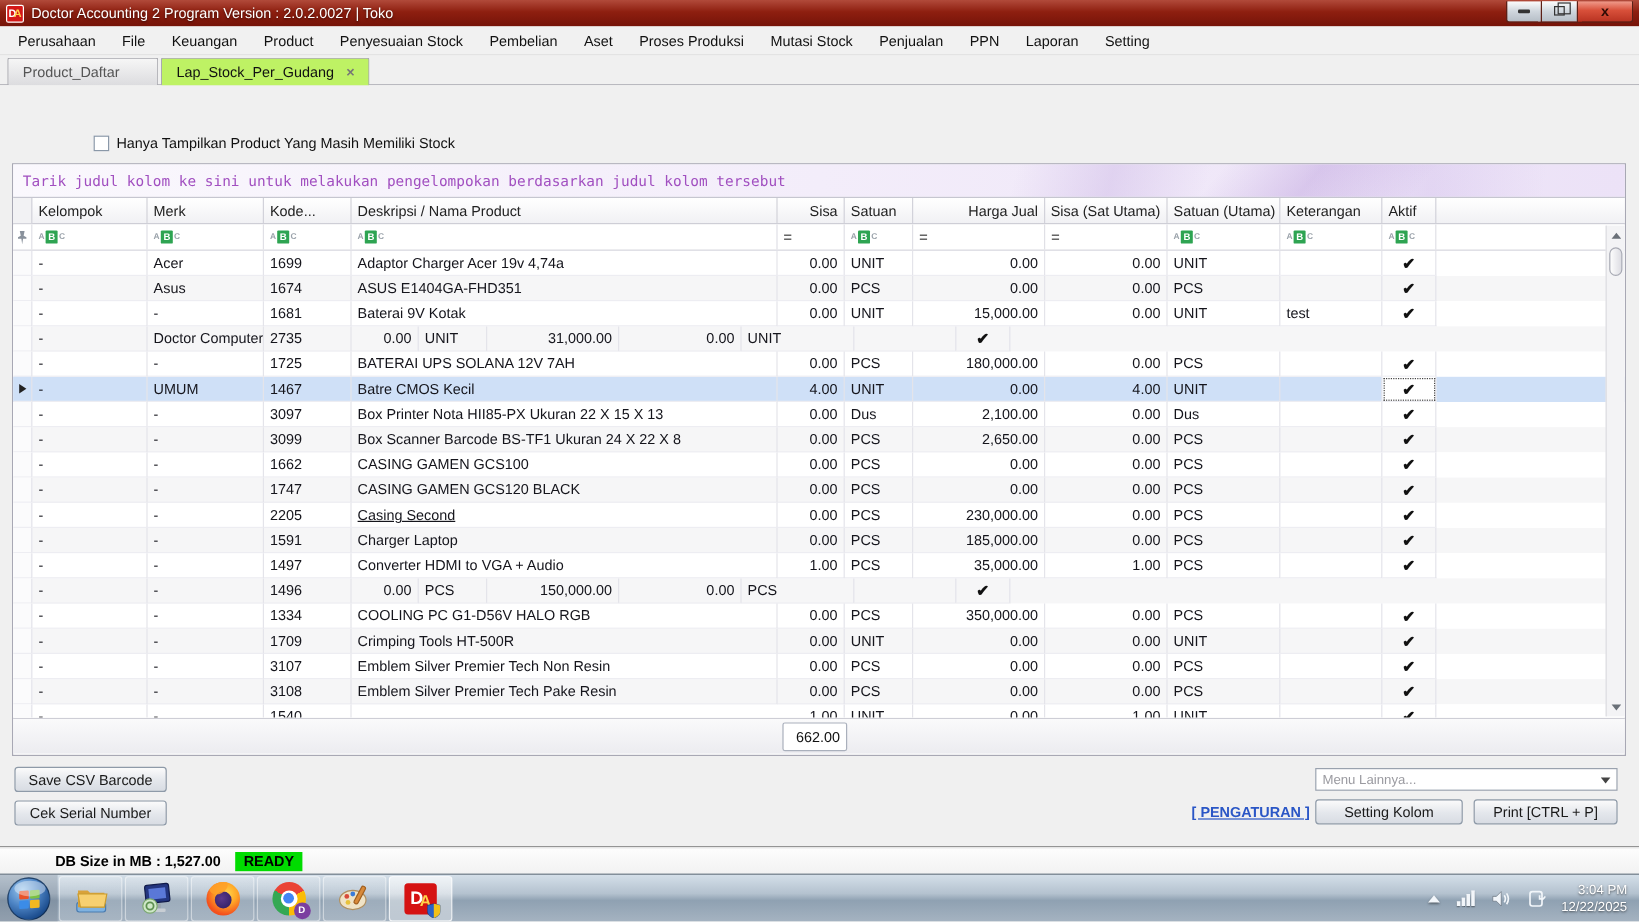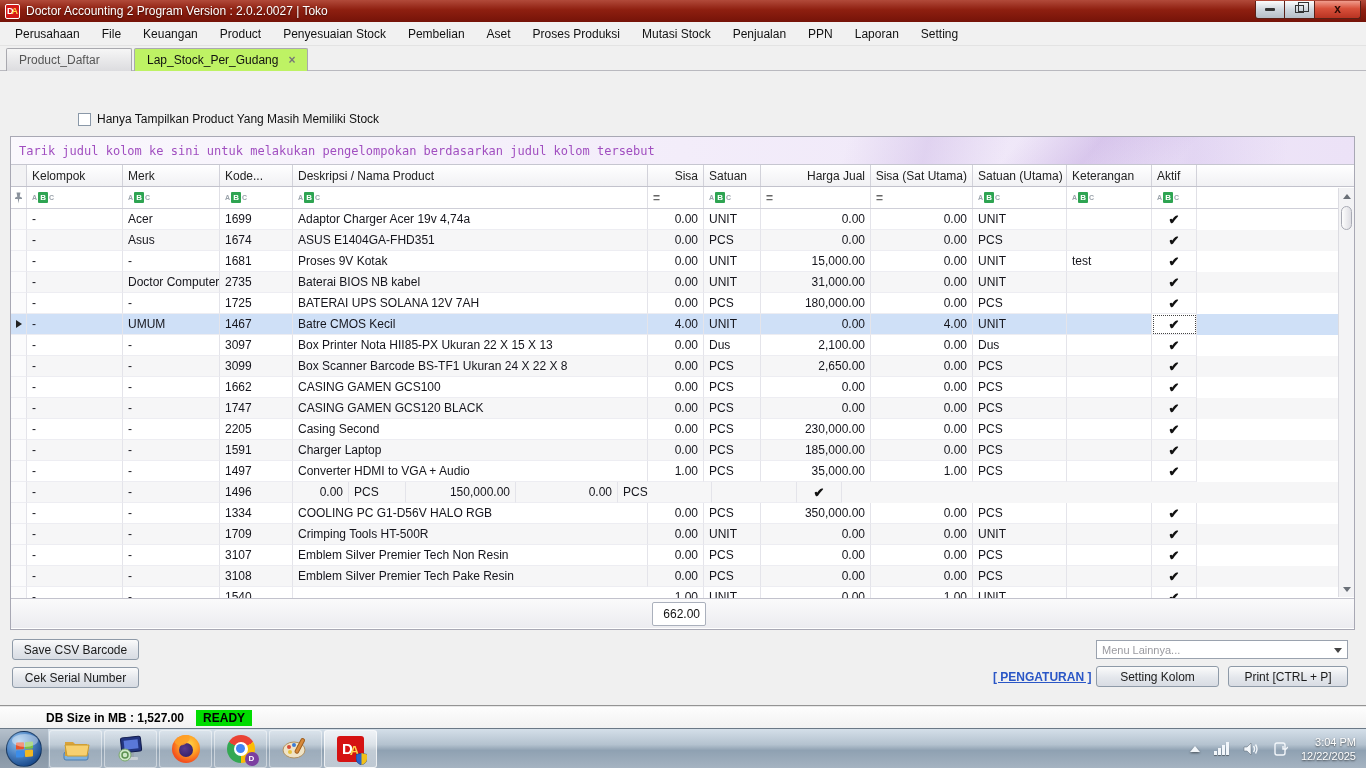--- a/index.html
+++ b/index.html
@@ -311,37 +311,36 @@
           <div class="cell" style="width: 85px;"></div>
           <div class="cell ctr" style="width: 45px;">
             <span class="check">✔</span>
           </div>
         </div>
         <div class="row">
           <div class="ind-cell"></div>
           <div class="cell" style="width: 96px;">-</div>
           <div class="cell" style="width: 97px;">-</div>
           <div class="cell" style="width: 73px;">1681</div>
-          <div class="cell" style="width: 355px;">Proses 9V Kotak</div>
+          <div class="cell" style="width: 355px;">Baterai 9V Kotak</div>
           <div class="cell num" style="width: 56px;">0.00</div>
           <div class="cell" style="width: 57px;">UNIT</div>
           <div class="cell num" style="width: 110px;">15,000.00</div>
           <div class="cell num" style="width: 102px;">0.00</div>
           <div class="cell" style="width: 94px;">UNIT</div>
           <div class="cell" style="width: 85px;">test</div>
           <div class="cell ctr" style="width: 45px;">
             <span class="check">✔</span>
           </div>
         </div>
         <div class="row alt">
           <div class="ind-cell"></div>
           <div class="cell" style="width: 96px;">-</div>
           <div class="cell" style="width: 97px;">Doctor Computer</div>
           <div class="cell" style="width: 73px;">2735</div>
-          <div class="cell" style="width: 355px;">Baterai BIOS NB kabel</div>
           <div class="cell num" style="width: 56px;">0.00</div>
           <div class="cell" style="width: 57px;">UNIT</div>
           <div class="cell num" style="width: 110px;">31,000.00</div>
           <div class="cell num" style="width: 102px;">0.00</div>
           <div class="cell" style="width: 94px;">UNIT</div>
           <div class="cell" style="width: 85px;"></div>
           <div class="cell ctr" style="width: 45px;">
             <span class="check">✔</span>
           </div>
         </div>
@@ -441,21 +440,21 @@
           <div class="cell" style="width: 85px;"></div>
           <div class="cell ctr" style="width: 45px;">
             <span class="check">✔</span>
           </div>
         </div>
         <div class="row">
           <div class="ind-cell"></div>
           <div class="cell" style="width: 96px;">-</div>
           <div class="cell" style="width: 97px;">-</div>
           <div class="cell" style="width: 73px;">2205</div>
-          <div class="cell" style="width: 355px;">Casing Second</div>
+          <div class="cell" style="width: 355px; text-decoration: underline;">Casing Second</div>
           <div class="cell num" style="width: 56px;">0.00</div>
           <div class="cell" style="width: 57px;">PCS</div>
           <div class="cell num" style="width: 110px;">230,000.00</div>
           <div class="cell num" style="width: 102px;">0.00</div>
           <div class="cell" style="width: 94px;">PCS</div>
           <div class="cell" style="width: 85px;"></div>
           <div class="cell ctr" style="width: 45px;">
             <span class="check">✔</span>
           </div>
         </div>

